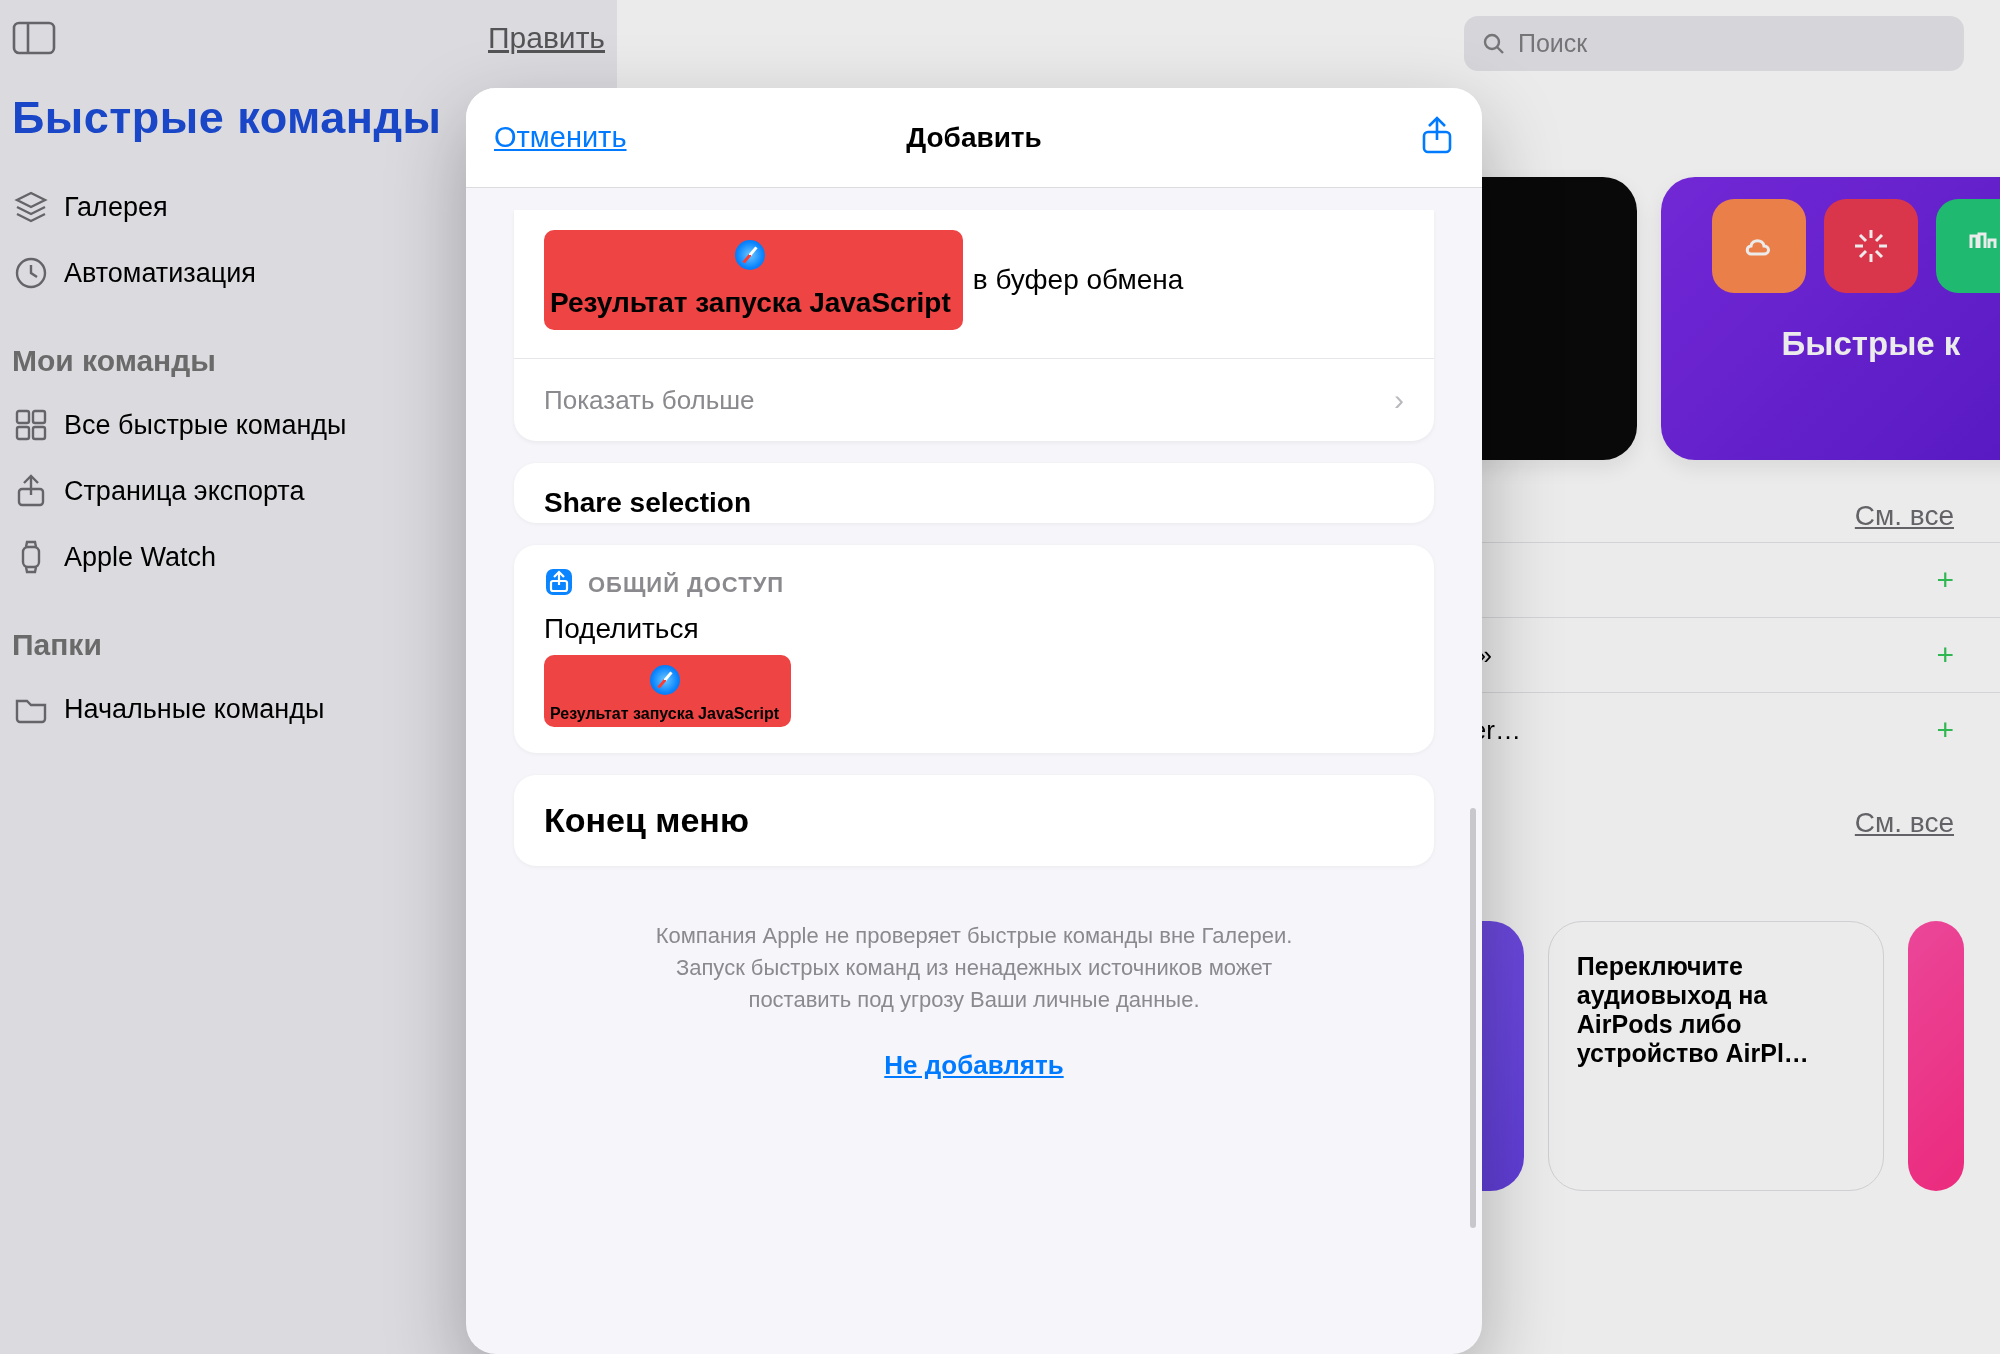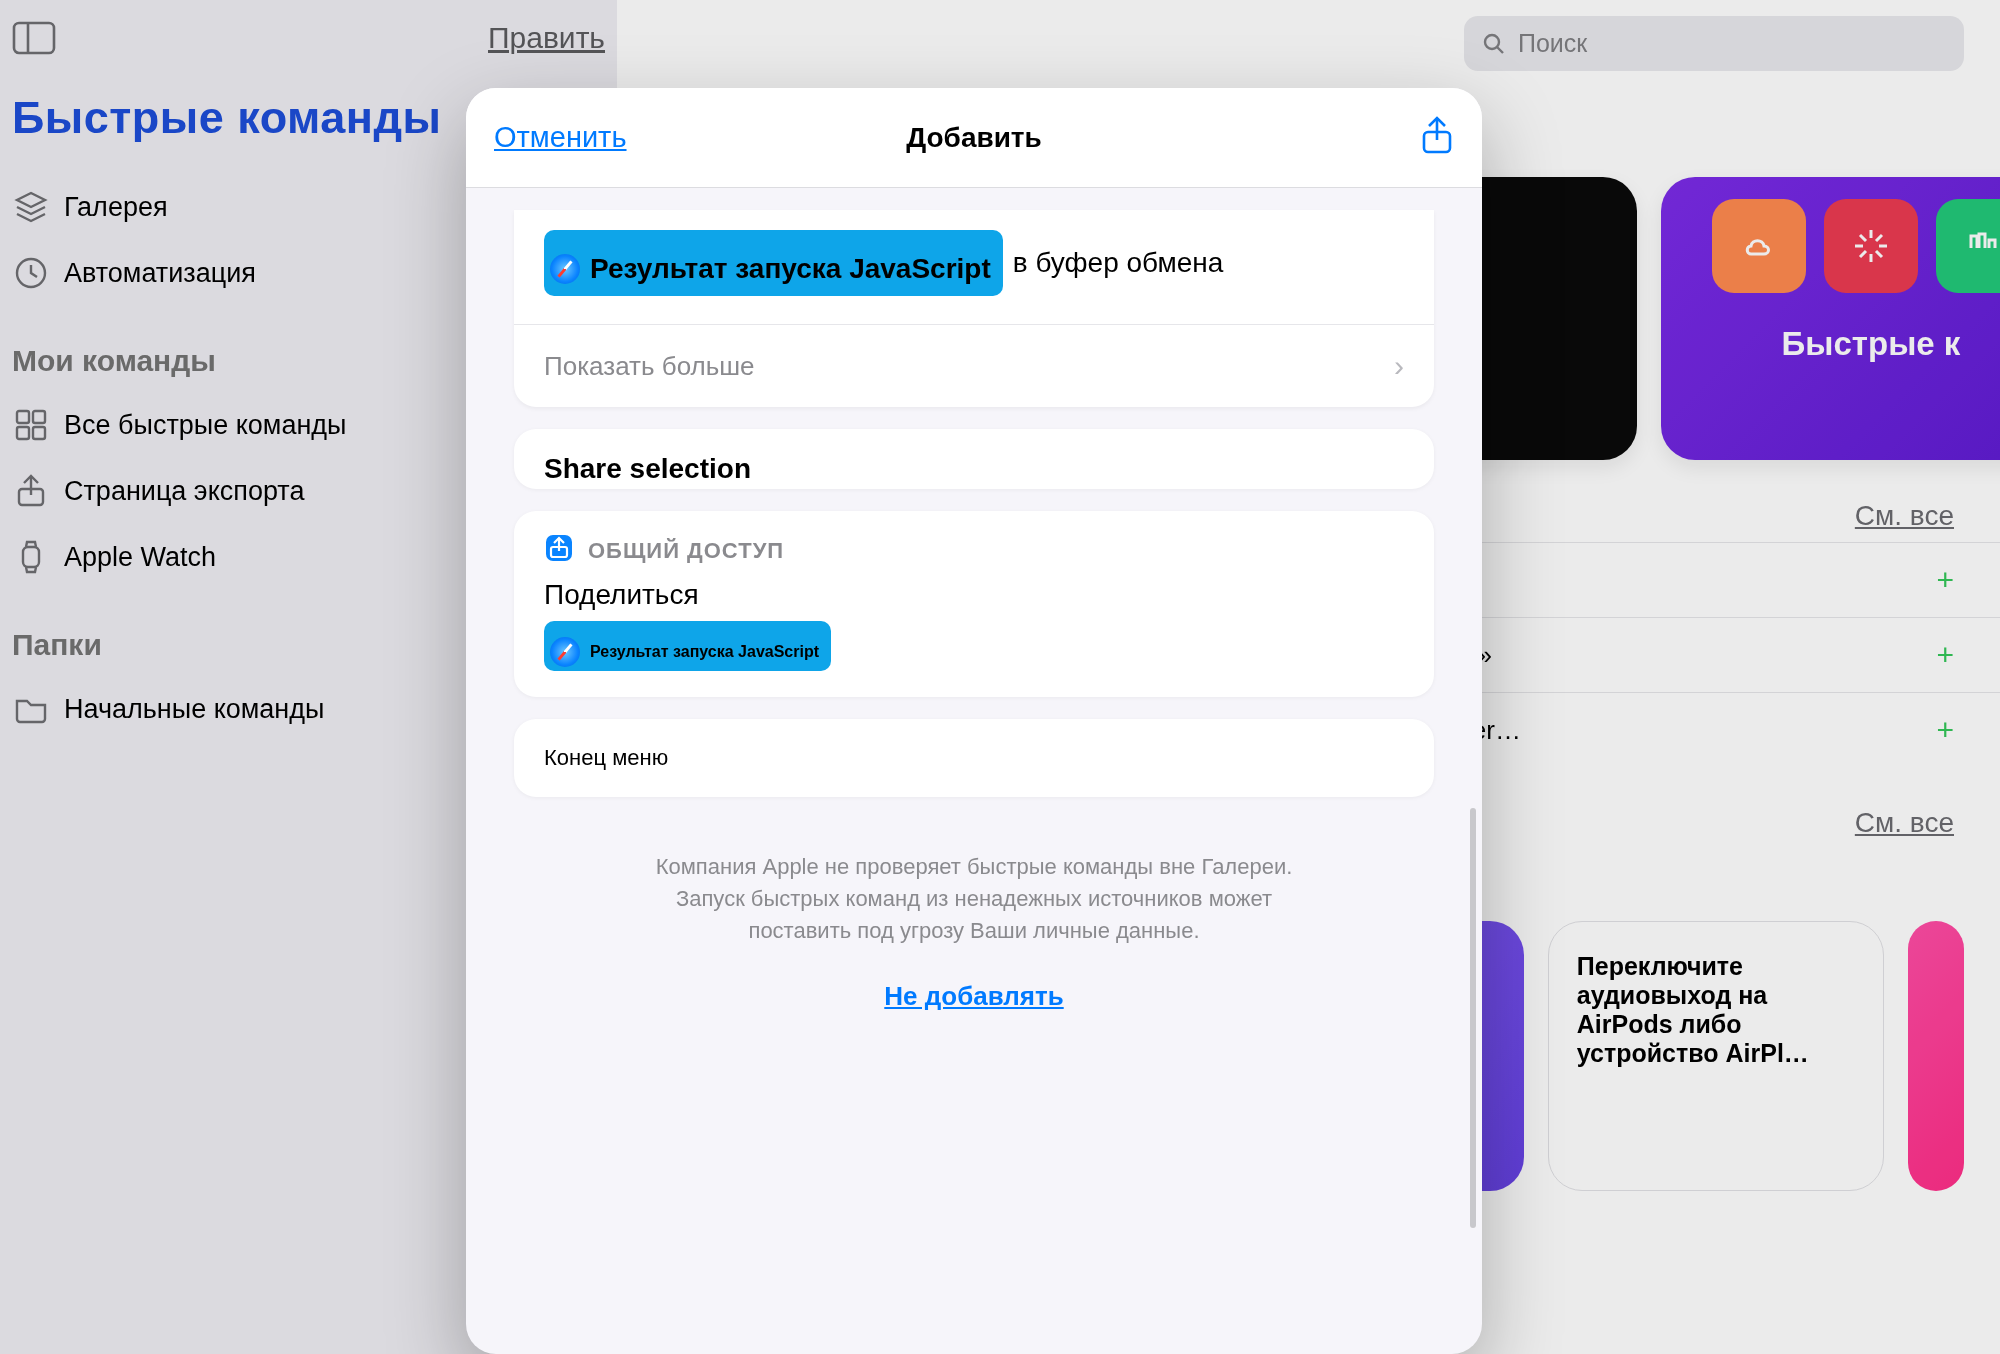--- a/index.html
+++ b/index.html
@@ -50,29 +50,29 @@
 .modal { position:absolute; left:466px; top:88px; width:1016px; height:1266px; background:#f6f5fa; border-radius:30px; box-shadow:0 30px 80px rgba(0,0,0,.28); overflow:hidden; display:flex; flex-direction:column; }
 .m-head { position:relative; height:100px; background:#fff; border-bottom:1px solid #dcdce0; display:flex; align-items:center; justify-content:center; }
 .m-title { font-size:28px; font-weight:600; }
 .m-cancel { position:absolute; left:28px; font-size:29px; color:#007aff; text-decoration:underline; }
 .m-share { position:absolute; right:28px; color:#007aff; }
 .m-share svg { width:34px; height:40px; }
 .m-body { flex:1; overflow:auto; padding:0 48px 40px; }
 .card { background:#fff; border-radius:22px; box-shadow:0 1px 4px rgba(0,0,0,.05); margin-top:22px; }
 .card.first { border-top-left-radius:0; border-top-right-radius:0; box-shadow:0 2px 4px rgba(0,0,0,.05); }
 .pill-line { padding:0 30px 28px; display:flex; flex-wrap:wrap; gap:10px; align-items:center; font-size:28px; line-height:1.65; }
-.pill { display:inline-flex; align-items:center; gap:10px; background:#0ea5e9; border-radius:10px; padding:16px 12px 4px 6px; font-weight:600; }
+.pill { display:inline-flex; align-items:center; gap:10px; background:#ef4444; border-radius:10px; padding:10px 12px 4px 6px; font-weight:600;flex-direction:column; }
 .safari { width:30px; height:30px; border-radius:50%; background:radial-gradient(circle at 50% 50%,#6bc7ff 0%,#0a84ff 60%,#0060df 100%); position:relative; }
 .safari::after{content:"";position:absolute;left:50%;top:50%;width:3px;height:20px;background:linear-gradient(#fff 50%,#ff3b30 50%);transform:translate(-50%,-50%) rotate(40deg);}
 .share-head { padding:24px 30px 4px; font-size:28px; font-weight:600; }
 .card-share .label-row { display:flex; align-items:center; gap:14px; padding:22px 30px 0; color:#8a8a8e; font-size:22px; font-weight:600; letter-spacing:1px; }
 .card-share .label-row .sic { color:#0a84ff; }
 .card-share .sub { padding:10px 30px 6px; font-size:28px; font-weight:500; }
 .card-share .pill-wrap { padding:4px 30px 26px; }
-.end-menu .row { padding:26px 30px; font-size:22px; font-weight:400; }
+.end-menu .row { padding:26px 30px; font-size:34px; font-weight:700; }
 .more-row { border-top:1px solid #e6e6ea; padding:24px 30px; display:flex; justify-content:space-between; align-items:center; font-size:26px; color:#8a8a8e; }
 .chev { color:#b9b9be; font-size:30px; }
 .warn { text-align:center; color:#8a8a8e; font-size:22px; line-height:1.45; margin:54px 36px 0; }
 .red-btn { display:block; margin:46px auto 0; background:#ff3b30; color:#fff; font-size:27px; font-weight:600; border:none; border-radius:20px; padding:28px 50px; }
 .skip { display:block; text-align:center; margin-top:34px; font-size:26px; color:#007aff; text-decoration:underline; font-weight:600; }
 .scrollbar{position:absolute;right:6px;top:720px;width:6px;height:420px;background:#c8c8cc;border-radius:3px;}
 </style>
 </head>
 <body>
 

